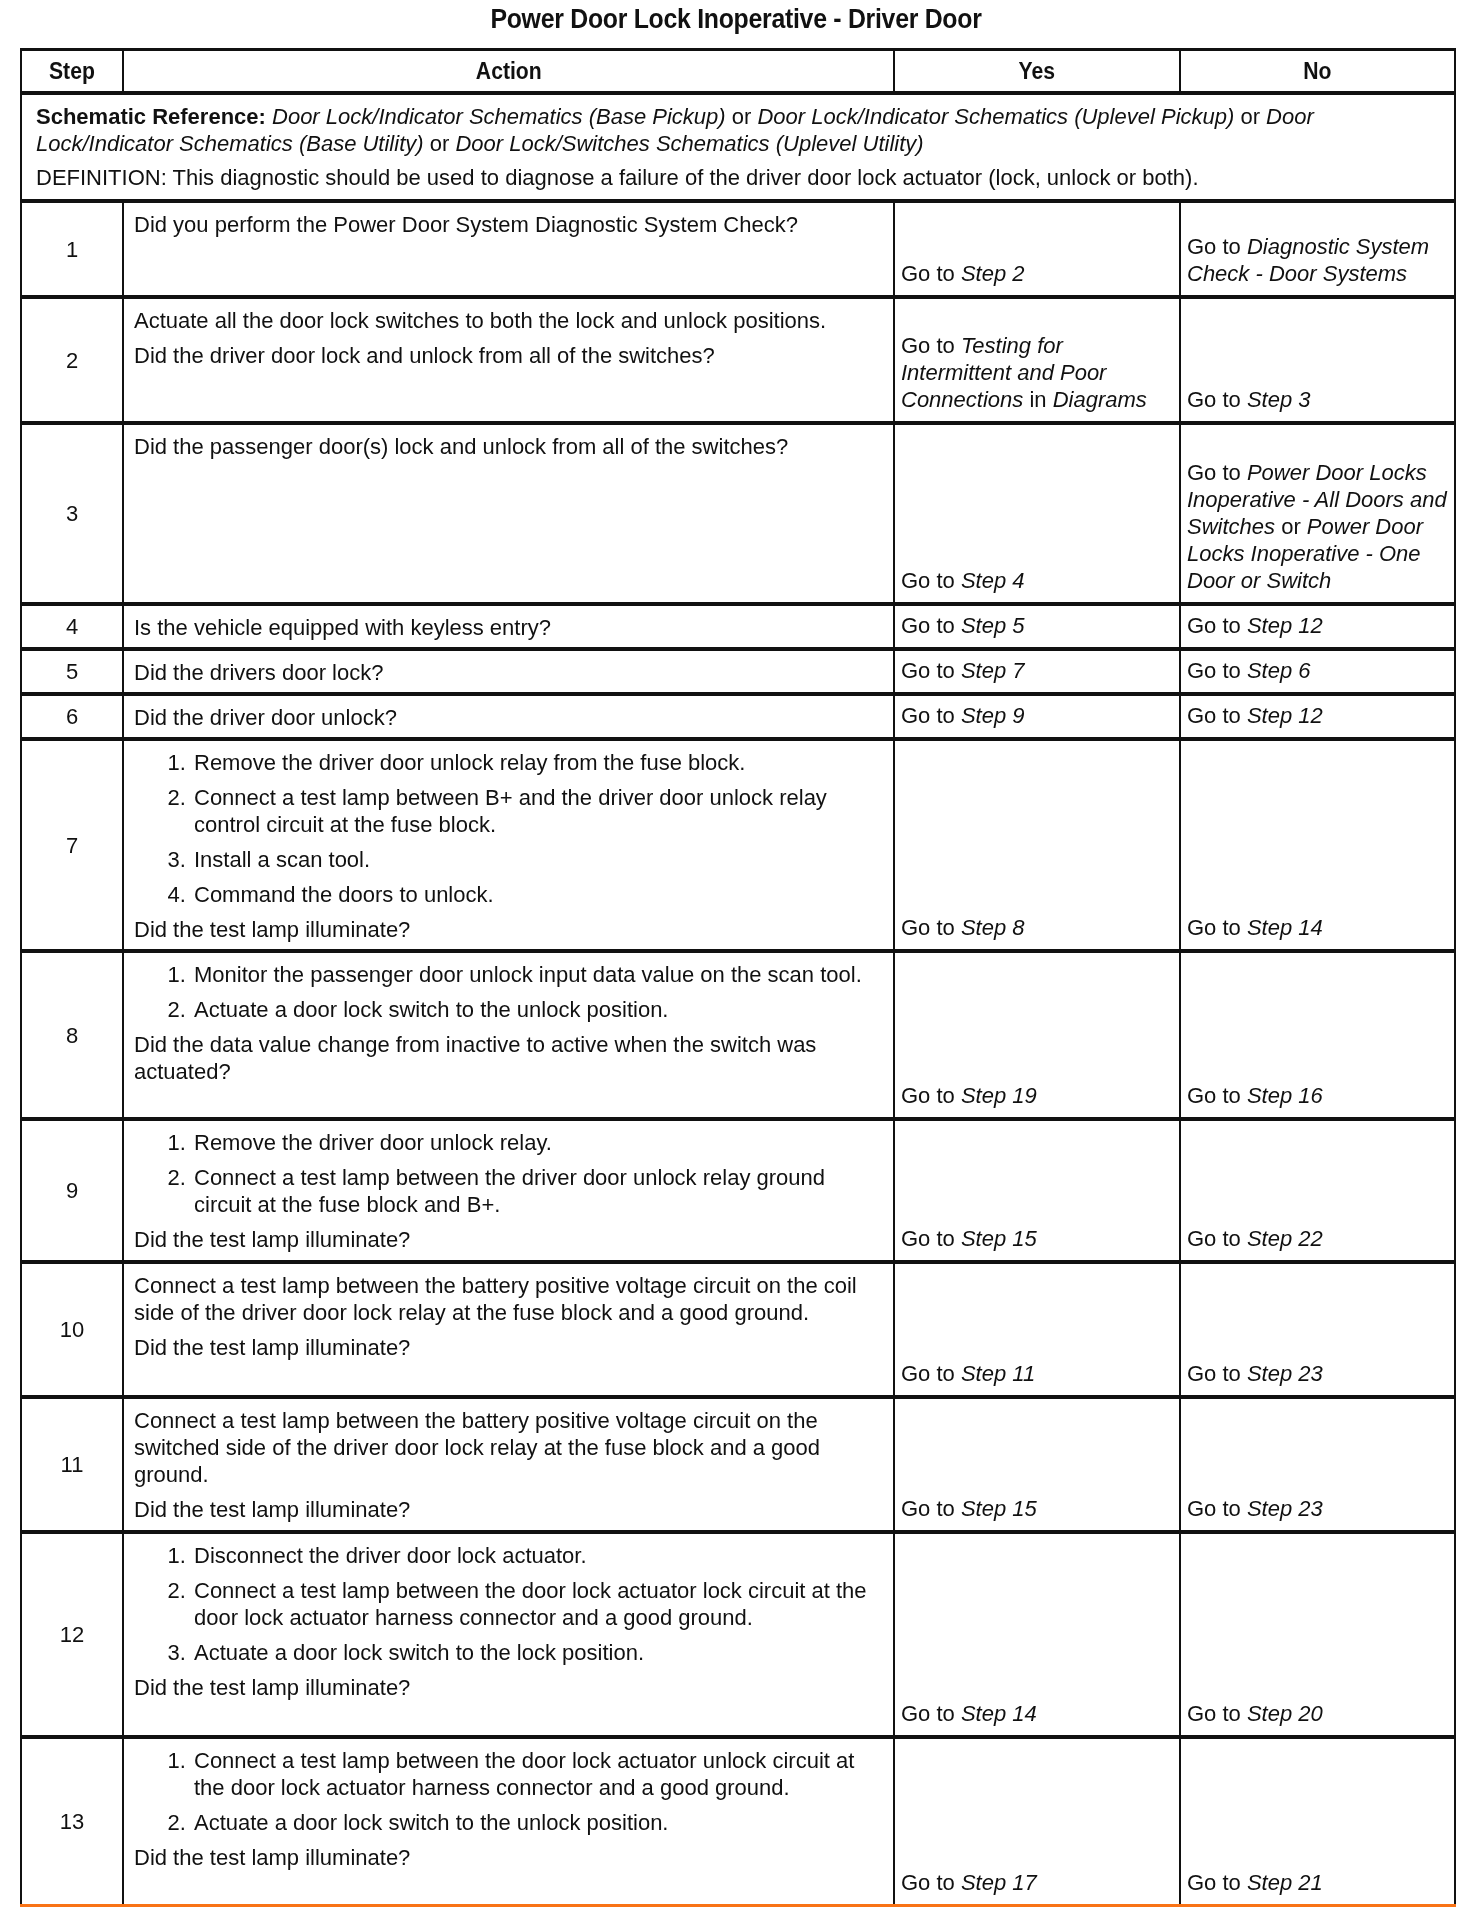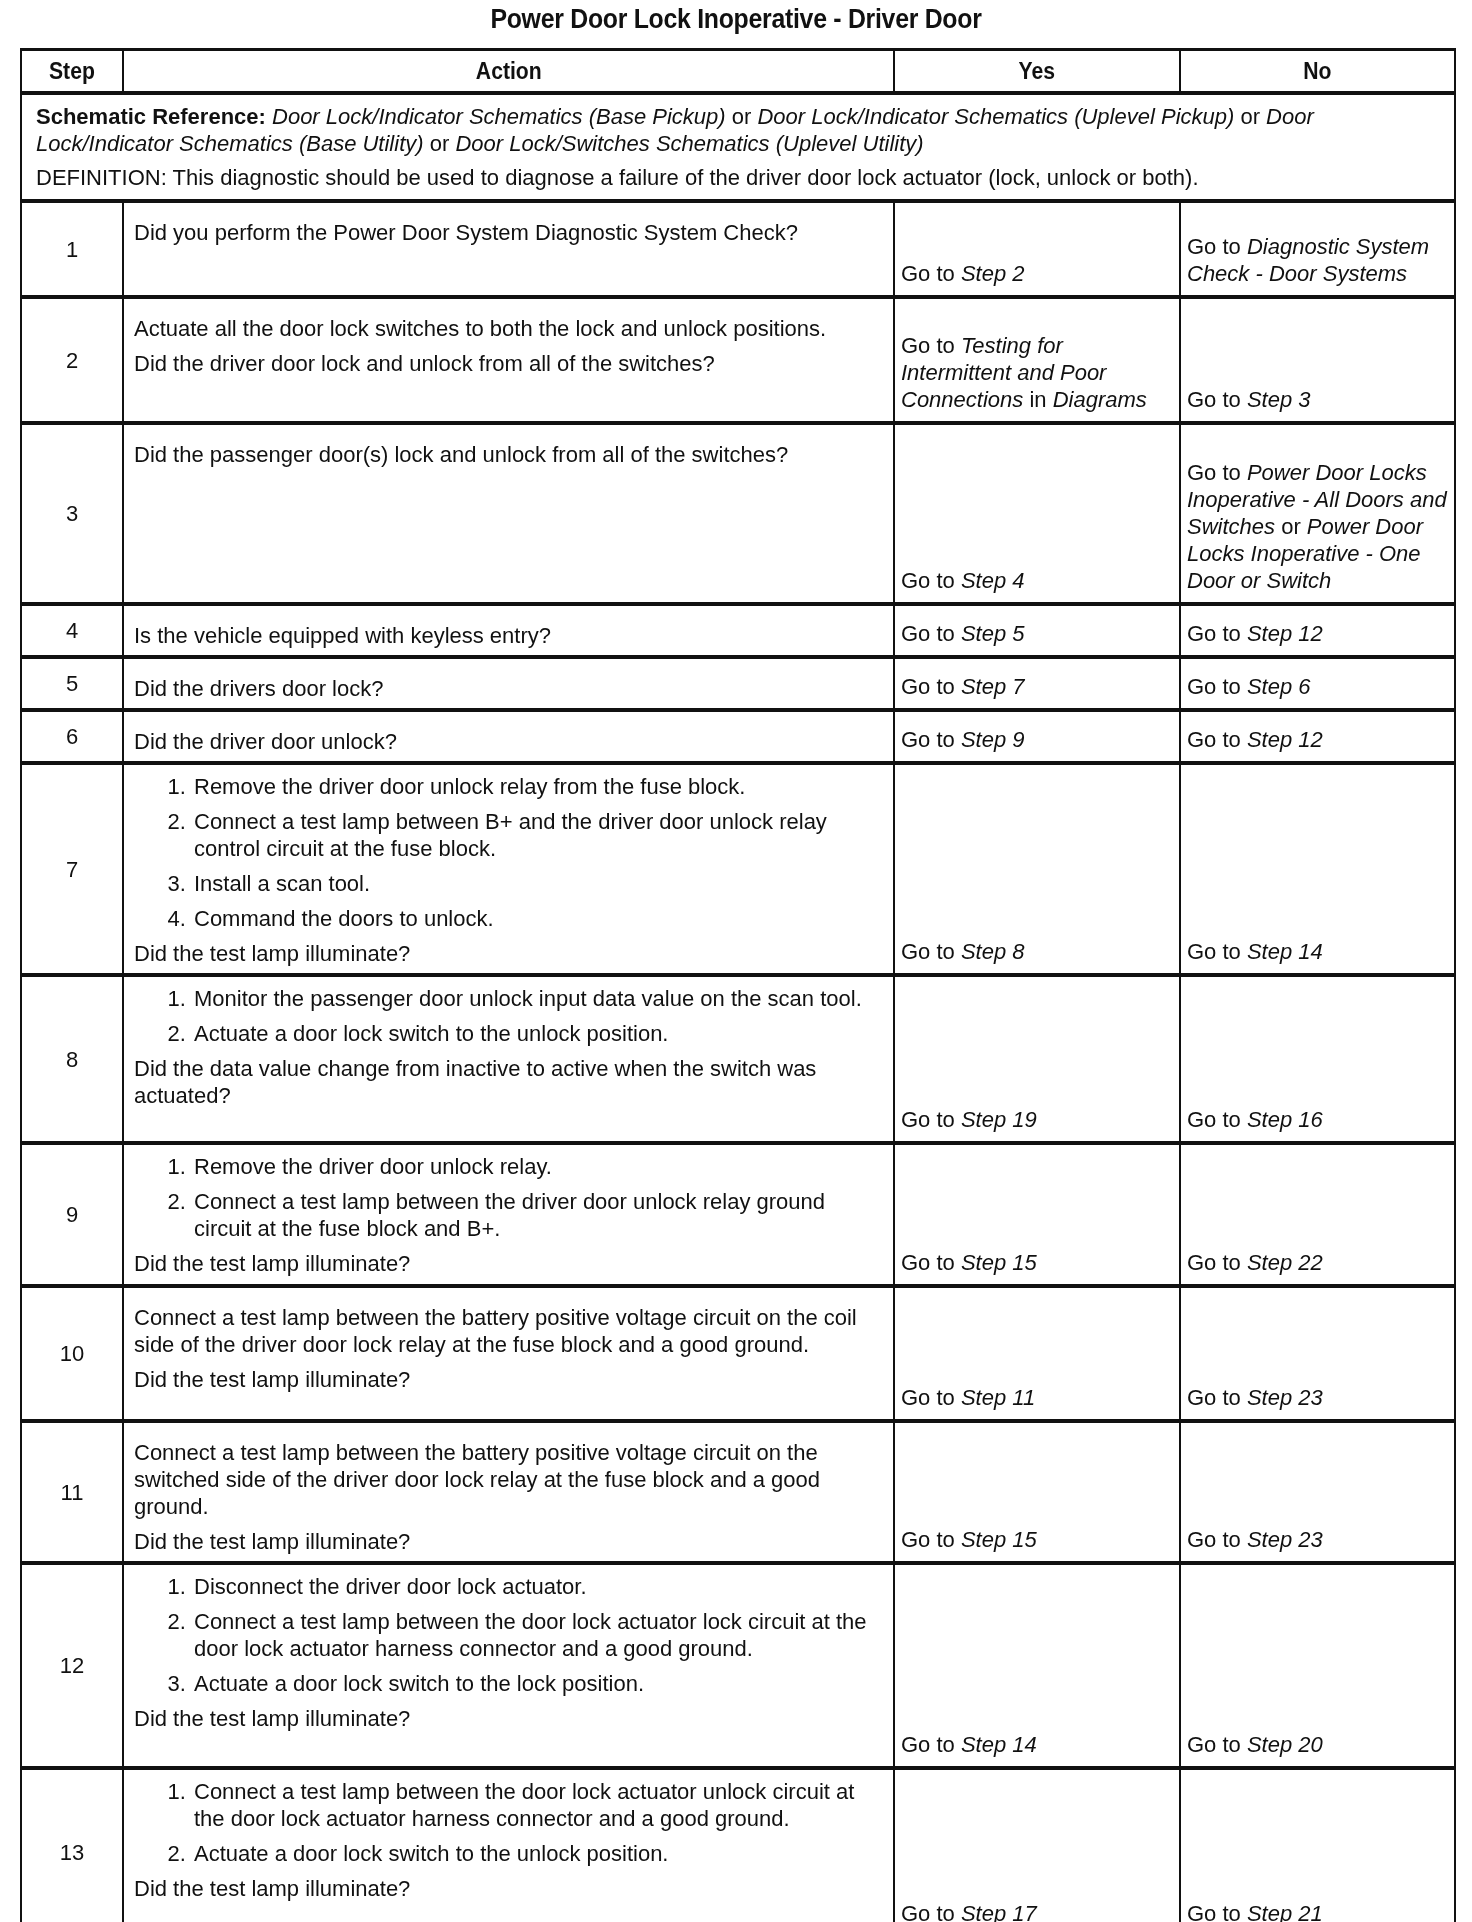--- a/index.html
+++ b/index.html
@@ -30,21 +30,21 @@
     col.c-no { width: 275px; }
     th { font-weight: bold; font-size: 23px; height: 40px; text-align: center; vertical-align: middle !important; }
     th span { display: inline-block; transform: scaleX(0.92); }
     .ref-cell { padding: 8px 8px 8px 14px !important; }
     .ref-cell p { margin: 0; }
     .ref-cell p.def { margin-top: 7px; }
     .ref-cell b { font-weight: bold; }
     .ref-cell i { font-style: italic; }
     .step-num { text-align: center; vertical-align: middle !important; }
     .action { padding: 8px 10px 6px 10px !important; }
-    .action .line { margin: 8px 0 8px 0; }
+    .action .line { margin: 0 0 8px 0; }
     .action .line:last-child { margin-bottom: 0; }
     .action ol { margin: 0 0 8px 0; padding-left: 58px; }
     .action ol li { margin-bottom: 8px; padding-left: 2px; }
     .answer { text-align: left; vertical-align: bottom !important; padding: 6px 6px 8px 6px !important; }
     .answer i { font-style: italic; }
   </style>
 </head>
 <body>
 
 <div class="title">Power Door Lock Inoperative - Driver Door</div>

